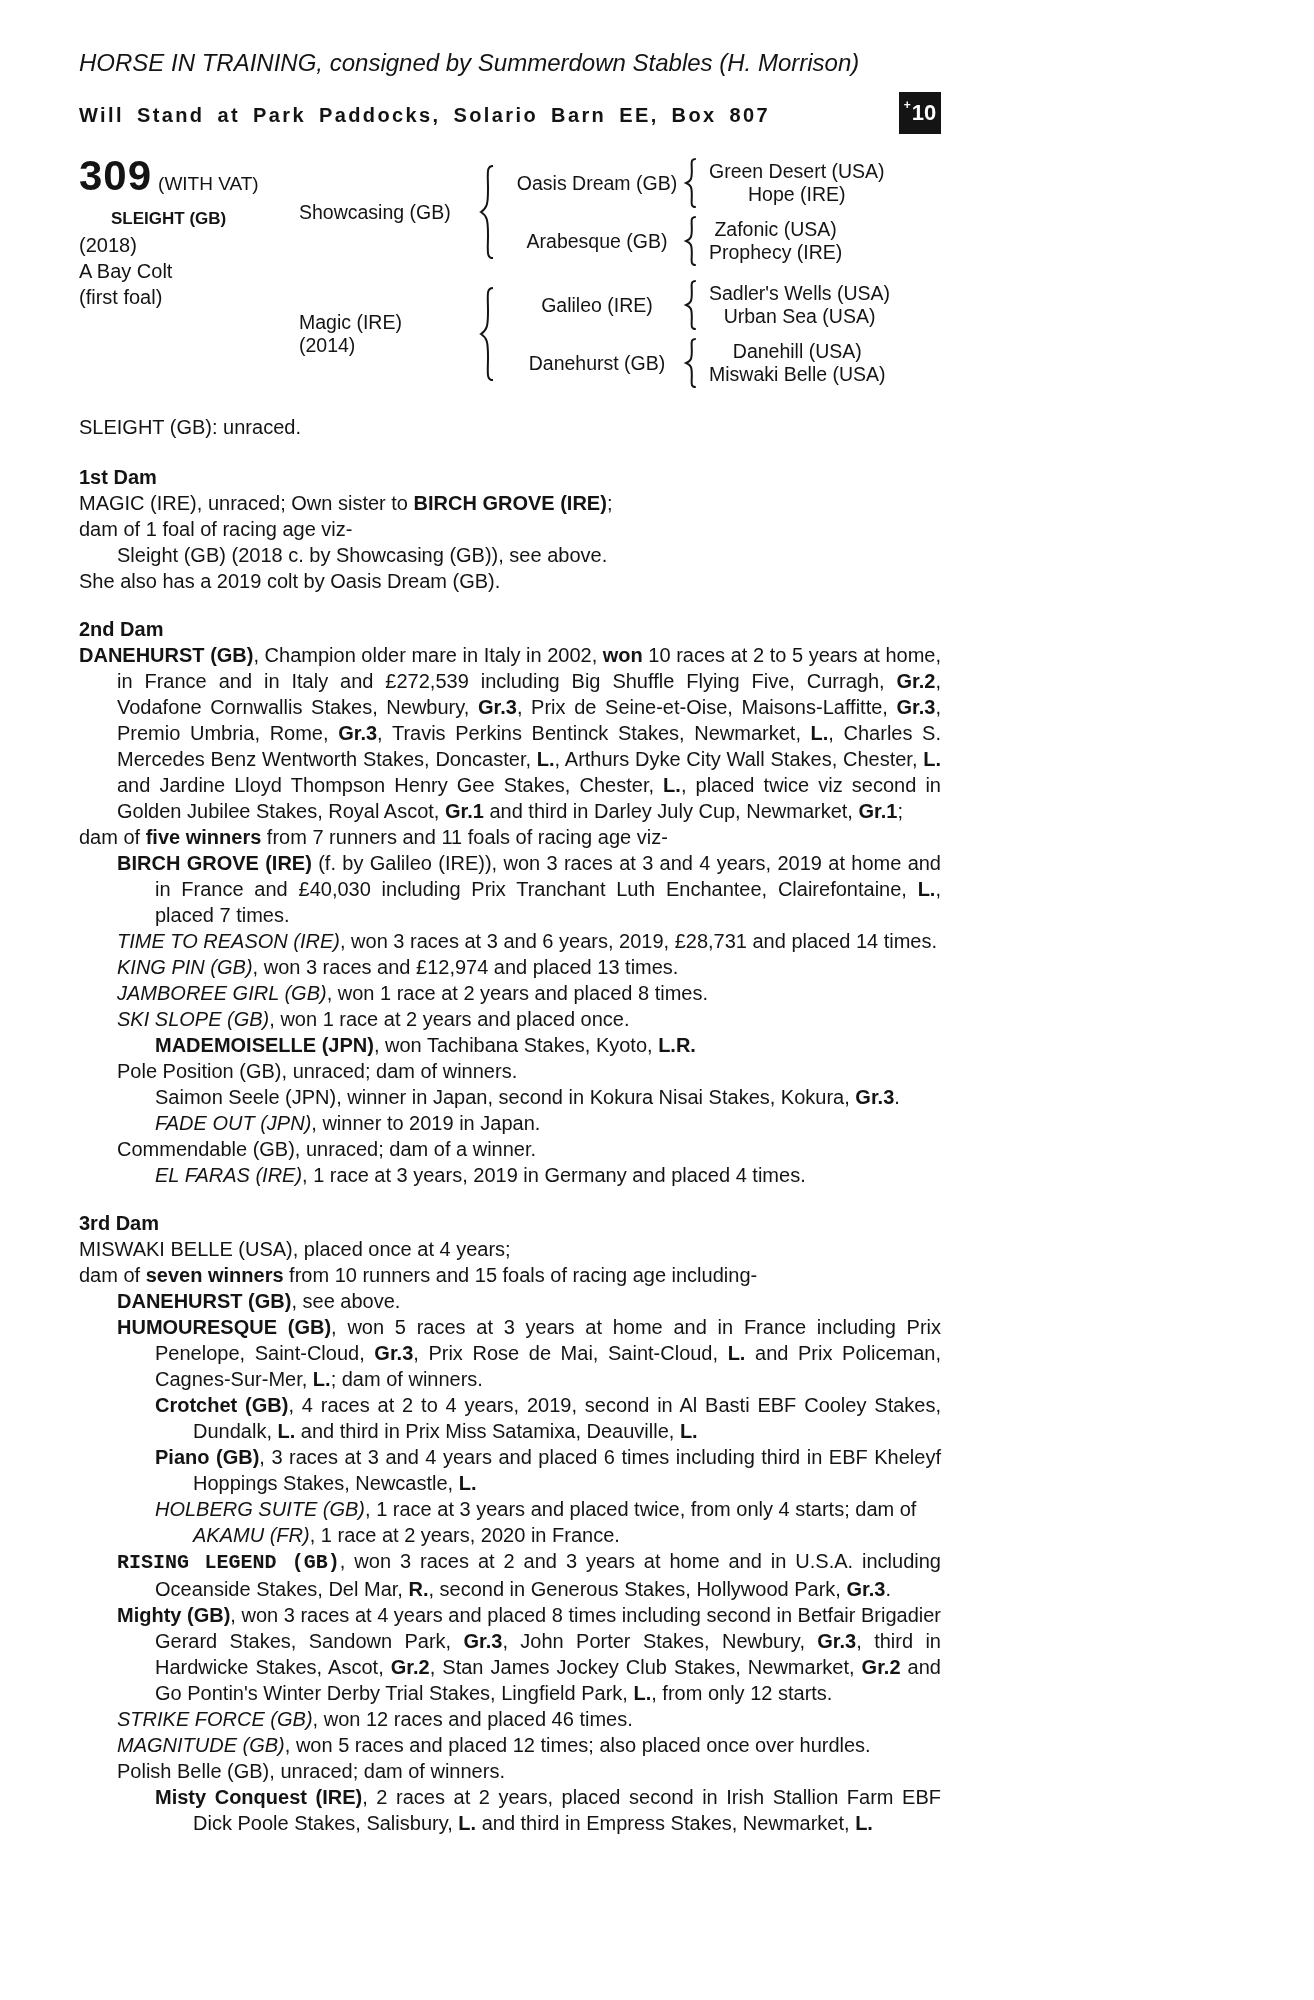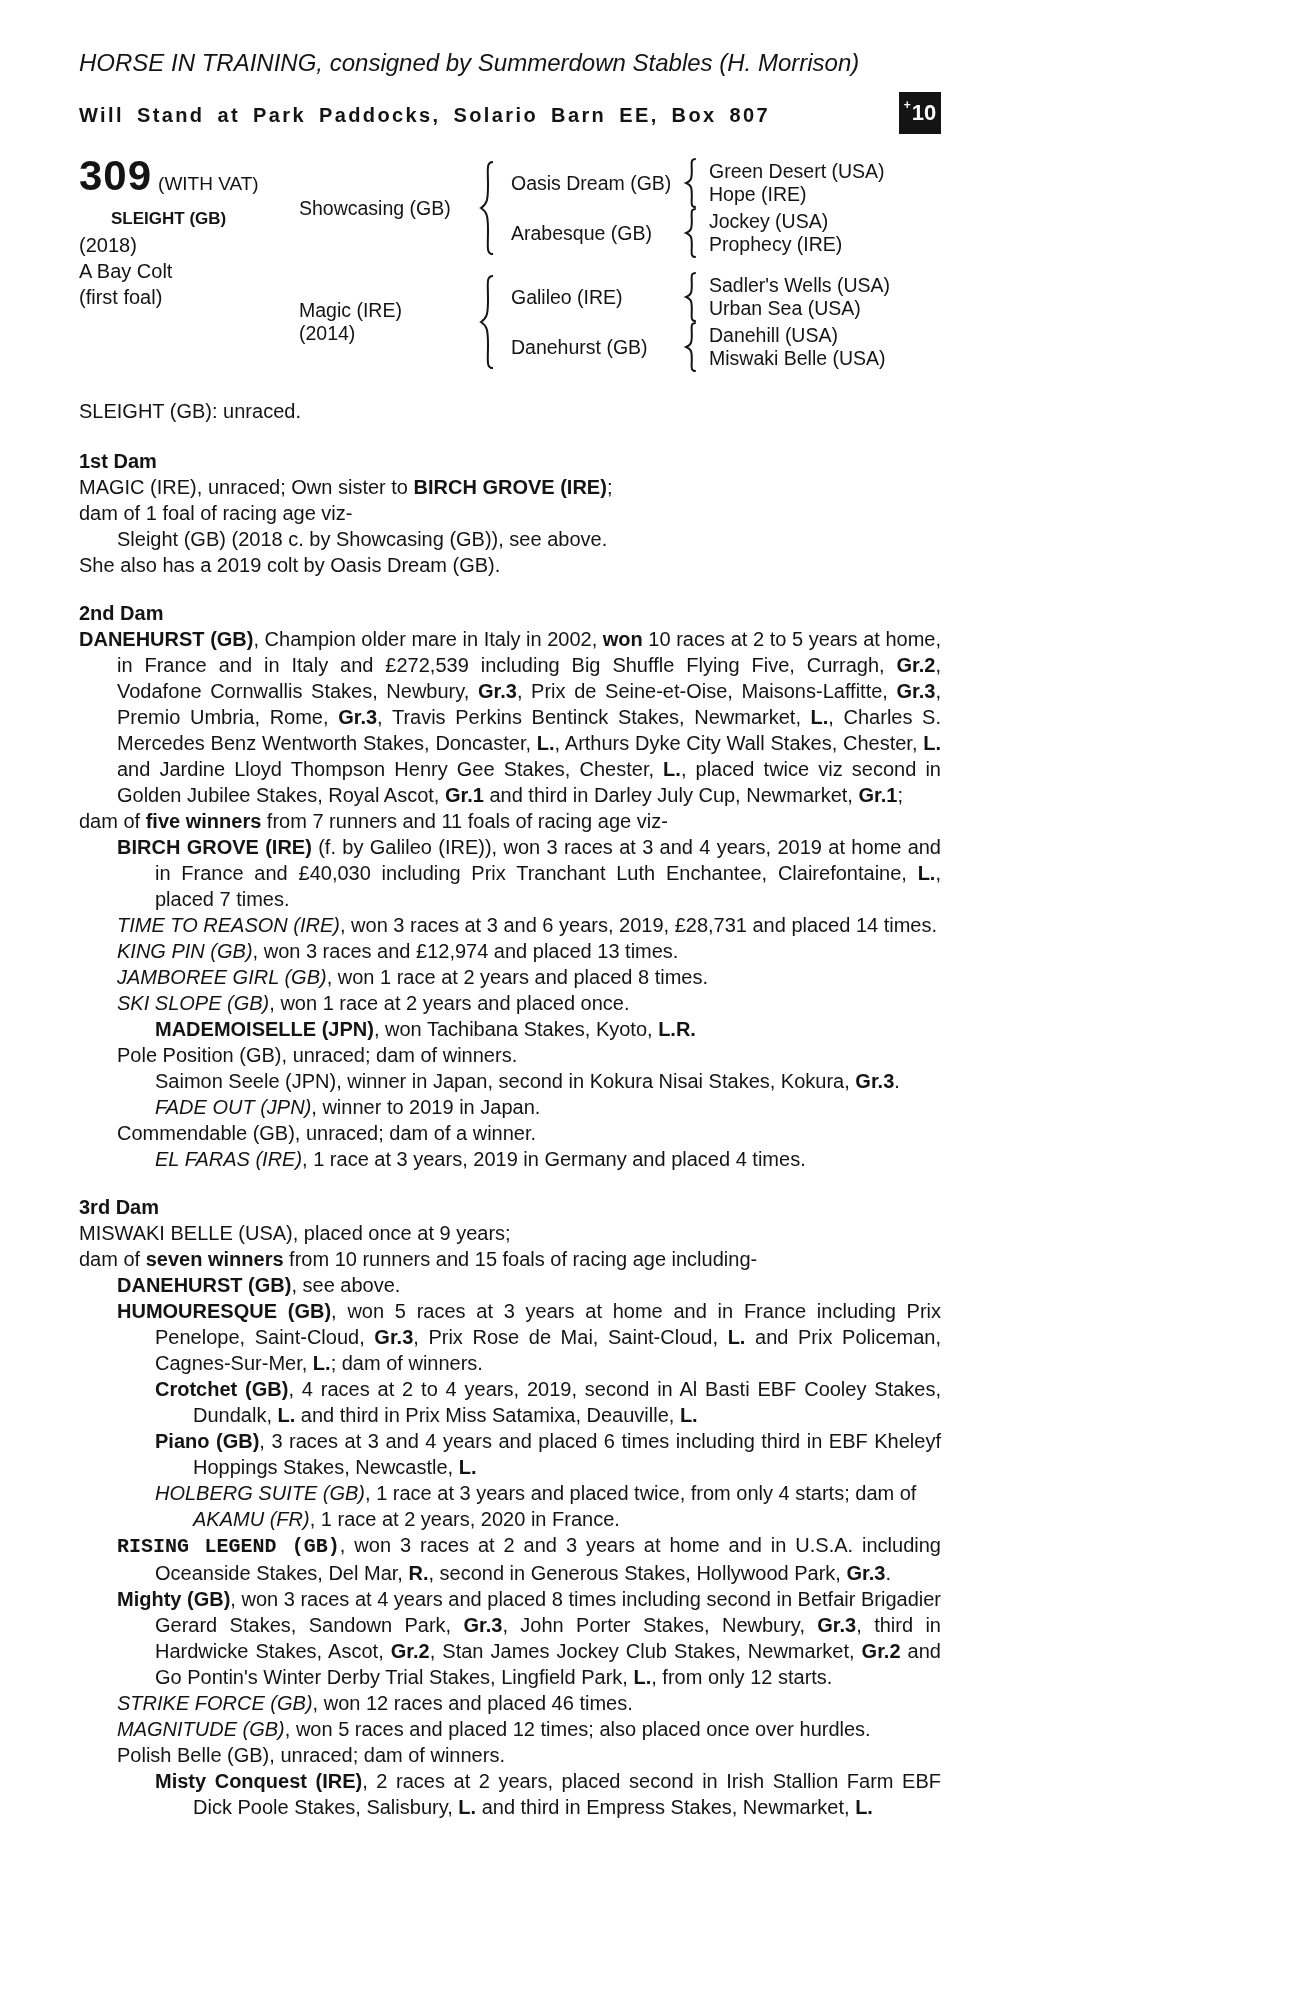--- a/index.html
+++ b/index.html
@@ -65,21 +65,21 @@
   .lot-info { width: 220px; flex: none; }
   .lot-number-row { margin-bottom: 10px; white-space: nowrap; }
   .lot-number { font-weight: bold; font-size: 42px; line-height: 40px; letter-spacing: 1px; }
   .vat { font-size: 19px; margin-left: 6px; }
   .lot-name { font-weight: bold; font-size: 17px; line-height: 26px; margin-left: 32px; }
   .lot-line { font-size: 20px; line-height: 26px; }
 
   .tree { flex: 1; display: flex; flex-direction: column; gap: 14px; padding-top: 2px; }
   .half { display: flex; align-items: center; }
   .parent { width: 178px; flex: none; }
-  .gp-col { display: flex; flex-direction: column; gap: 0; }
+  .gp-col { display: flex; flex-direction: column; gap: 8px; text-align: center; }
   .gp-row { display: flex; align-items: center; }
   .gp-name { width: 172px; flex: none; }
   .ggp { display: flex; flex-direction: column; justify-content: center; }
 
   .brace { flex: none; display: flex; align-items: center; }
   .brace svg { display: block; }
   .brace-big { width: 20px; height: 96px; margin-right: 14px; }
   .brace-small { width: 16px; height: 50px; margin-right: 10px; }
 
   
@@ -155,21 +155,21 @@
               </div>
             </div>
             <div class="gp-row">
               <div class="gp-name">Arabesque (GB)</div>
               <div class="brace brace-small">
                 <svg width="100%" height="100%" viewBox="0 0 20 100" preserveAspectRatio="none">
                     <path d="M16 2 C9 2 11 10 11 26 C11 42 10 46 4 50 C10 54 11 58 11 74 C11 90 9 98 16 98" fill="none" stroke="#141414" stroke-width="2" vector-effect="non-scaling-stroke"></path>
                   </svg>
               </div>
               <div class="ggp">
-                <div>Jockey (USA)</div>
+                <div>Zafonic (USA)</div>
                 <div>Prophecy (IRE)</div>
               </div>
             </div>
           </div>
         </div>
 
         <div class="half">
           <div class="parent">
             <div>Magic (IRE)</div>
             <div>(2014)</div>
@@ -226,21 +226,21 @@
         <p class="para level-1"><span style="font-style: italic;">KING PIN (GB)</span><span>, won 3 races and £12,974 and placed 13 times.</span></p>
         <p class="para level-1"><span style="font-style: italic;">JAMBOREE GIRL (GB)</span><span>, won 1 race at 2 years and placed 8 times.</span></p>
         <p class="para level-1"><span style="font-style: italic;">SKI SLOPE (GB)</span><span>, won 1 race at 2 years and placed once.</span></p>
         <p class="para level-2"><span style="font-weight: bold;">MADEMOISELLE (JPN)</span><span>, won Tachibana Stakes, Kyoto, </span><span style="font-weight: bold;">L.R.</span></p>
         <p class="para level-1"><span>Pole Position (GB), unraced; dam of winners.</span></p>
         <p class="para level-2"><span style="font-weight: normal;">Saimon Seele (JPN)</span><span>, winner in Japan, second in Kokura Nisai Stakes, Kokura, </span><span style="font-weight: bold;">Gr.3</span><span>.</span></p>
         <p class="para level-2"><span style="font-style: italic;">FADE OUT (JPN)</span><span>, winner to 2019 in Japan.</span></p>
         <p class="para level-1"><span>Commendable (GB), unraced; dam of a winner.</span></p>
         <p class="para level-2"><span style="font-style: italic;">EL FARAS (IRE)</span><span>, 1 race at 3 years, 2019 in Germany and placed 4 times.</span></p>
         <div class="dam-heading">3rd Dam</div>
-        <p class="para level-0"><span>MISWAKI BELLE (USA), placed once at 9 years;</span></p>
+        <p class="para level-0"><span>MISWAKI BELLE (USA), placed once at 4 years;</span></p>
         <p class="para level-0"><span>dam of </span><span style="font-weight: bold;">seven winners</span><span> from 10 runners and 15 foals of racing age including-</span></p>
         <p class="para level-1"><span style="font-weight: bold;">DANEHURST (GB)</span><span>, see above.</span></p>
         <p class="para level-1"><span style="font-weight: bold;">HUMOURESQUE (GB)</span><span>, won 5 races at 3 years at home and in France including Prix Penelope, Saint-Cloud, </span><span style="font-weight: bold;">Gr.3</span><span>, Prix Rose de Mai, Saint-Cloud, </span><span style="font-weight: bold;">L.</span><span> and Prix Policeman, Cagnes-Sur-Mer, </span><span style="font-weight: bold;">L.</span><span>; dam of winners.</span></p>
         <p class="para level-2"><span style="font-weight: bold;">Crotchet (GB)</span><span>, 4 races at 2 to 4 years, 2019, second in Al Basti EBF Cooley Stakes, Dundalk, </span><span style="font-weight: bold;">L.</span><span> and third in Prix Miss Satamixa, Deauville, </span><span style="font-weight: bold;">L.</span></p>
         <p class="para level-2"><span style="font-weight: bold;">Piano (GB)</span><span>, 3 races at 3 and 4 years and placed 6 times including third in EBF Kheleyf Hoppings Stakes, Newcastle, </span><span style="font-weight: bold;">L.</span></p>
         <p class="para level-2"><span style="font-style: italic;">HOLBERG SUITE (GB)</span><span>, 1 race at 3 years and placed twice, from only 4 starts; dam of</span></p>
         <p class="para level-3"><span style="font-style: italic;">AKAMU (FR)</span><span>, 1 race at 2 years, 2020 in France.</span></p>
         <p class="para level-1"><span style="font-weight: bold; font-family: Liberation Mono, monospace;">RISING LEGEND (GB)</span><span>, won 3 races at 2 and 3 years at home and in U.S.A. including Oceanside Stakes, Del Mar, </span><span style="font-weight: bold;">R.</span><span>, second in Generous Stakes, Hollywood Park, </span><span style="font-weight: bold;">Gr.3</span><span>.</span></p>
         <p class="para level-1"><span style="font-weight: bold;">Mighty (GB)</span><span>, won 3 races at 4 years and placed 8 times including second in Betfair Brigadier Gerard Stakes, Sandown Park, </span><span style="font-weight: bold;">Gr.3</span><span>, John Porter Stakes, Newbury, </span><span style="font-weight: bold;">Gr.3</span><span>, third in Hardwicke Stakes, Ascot, </span><span style="font-weight: bold;">Gr.2</span><span>, Stan James Jockey Club Stakes, Newmarket, </span><span style="font-weight: bold;">Gr.2</span><span> and Go Pontin's Winter Derby Trial Stakes, Lingfield Park, </span><span style="font-weight: bold;">L.</span><span>, from only 12 starts.</span></p>
         <p class="para level-1"><span style="font-style: italic;">STRIKE FORCE (GB)</span><span>, won 12 races and placed 46 times.</span></p>

